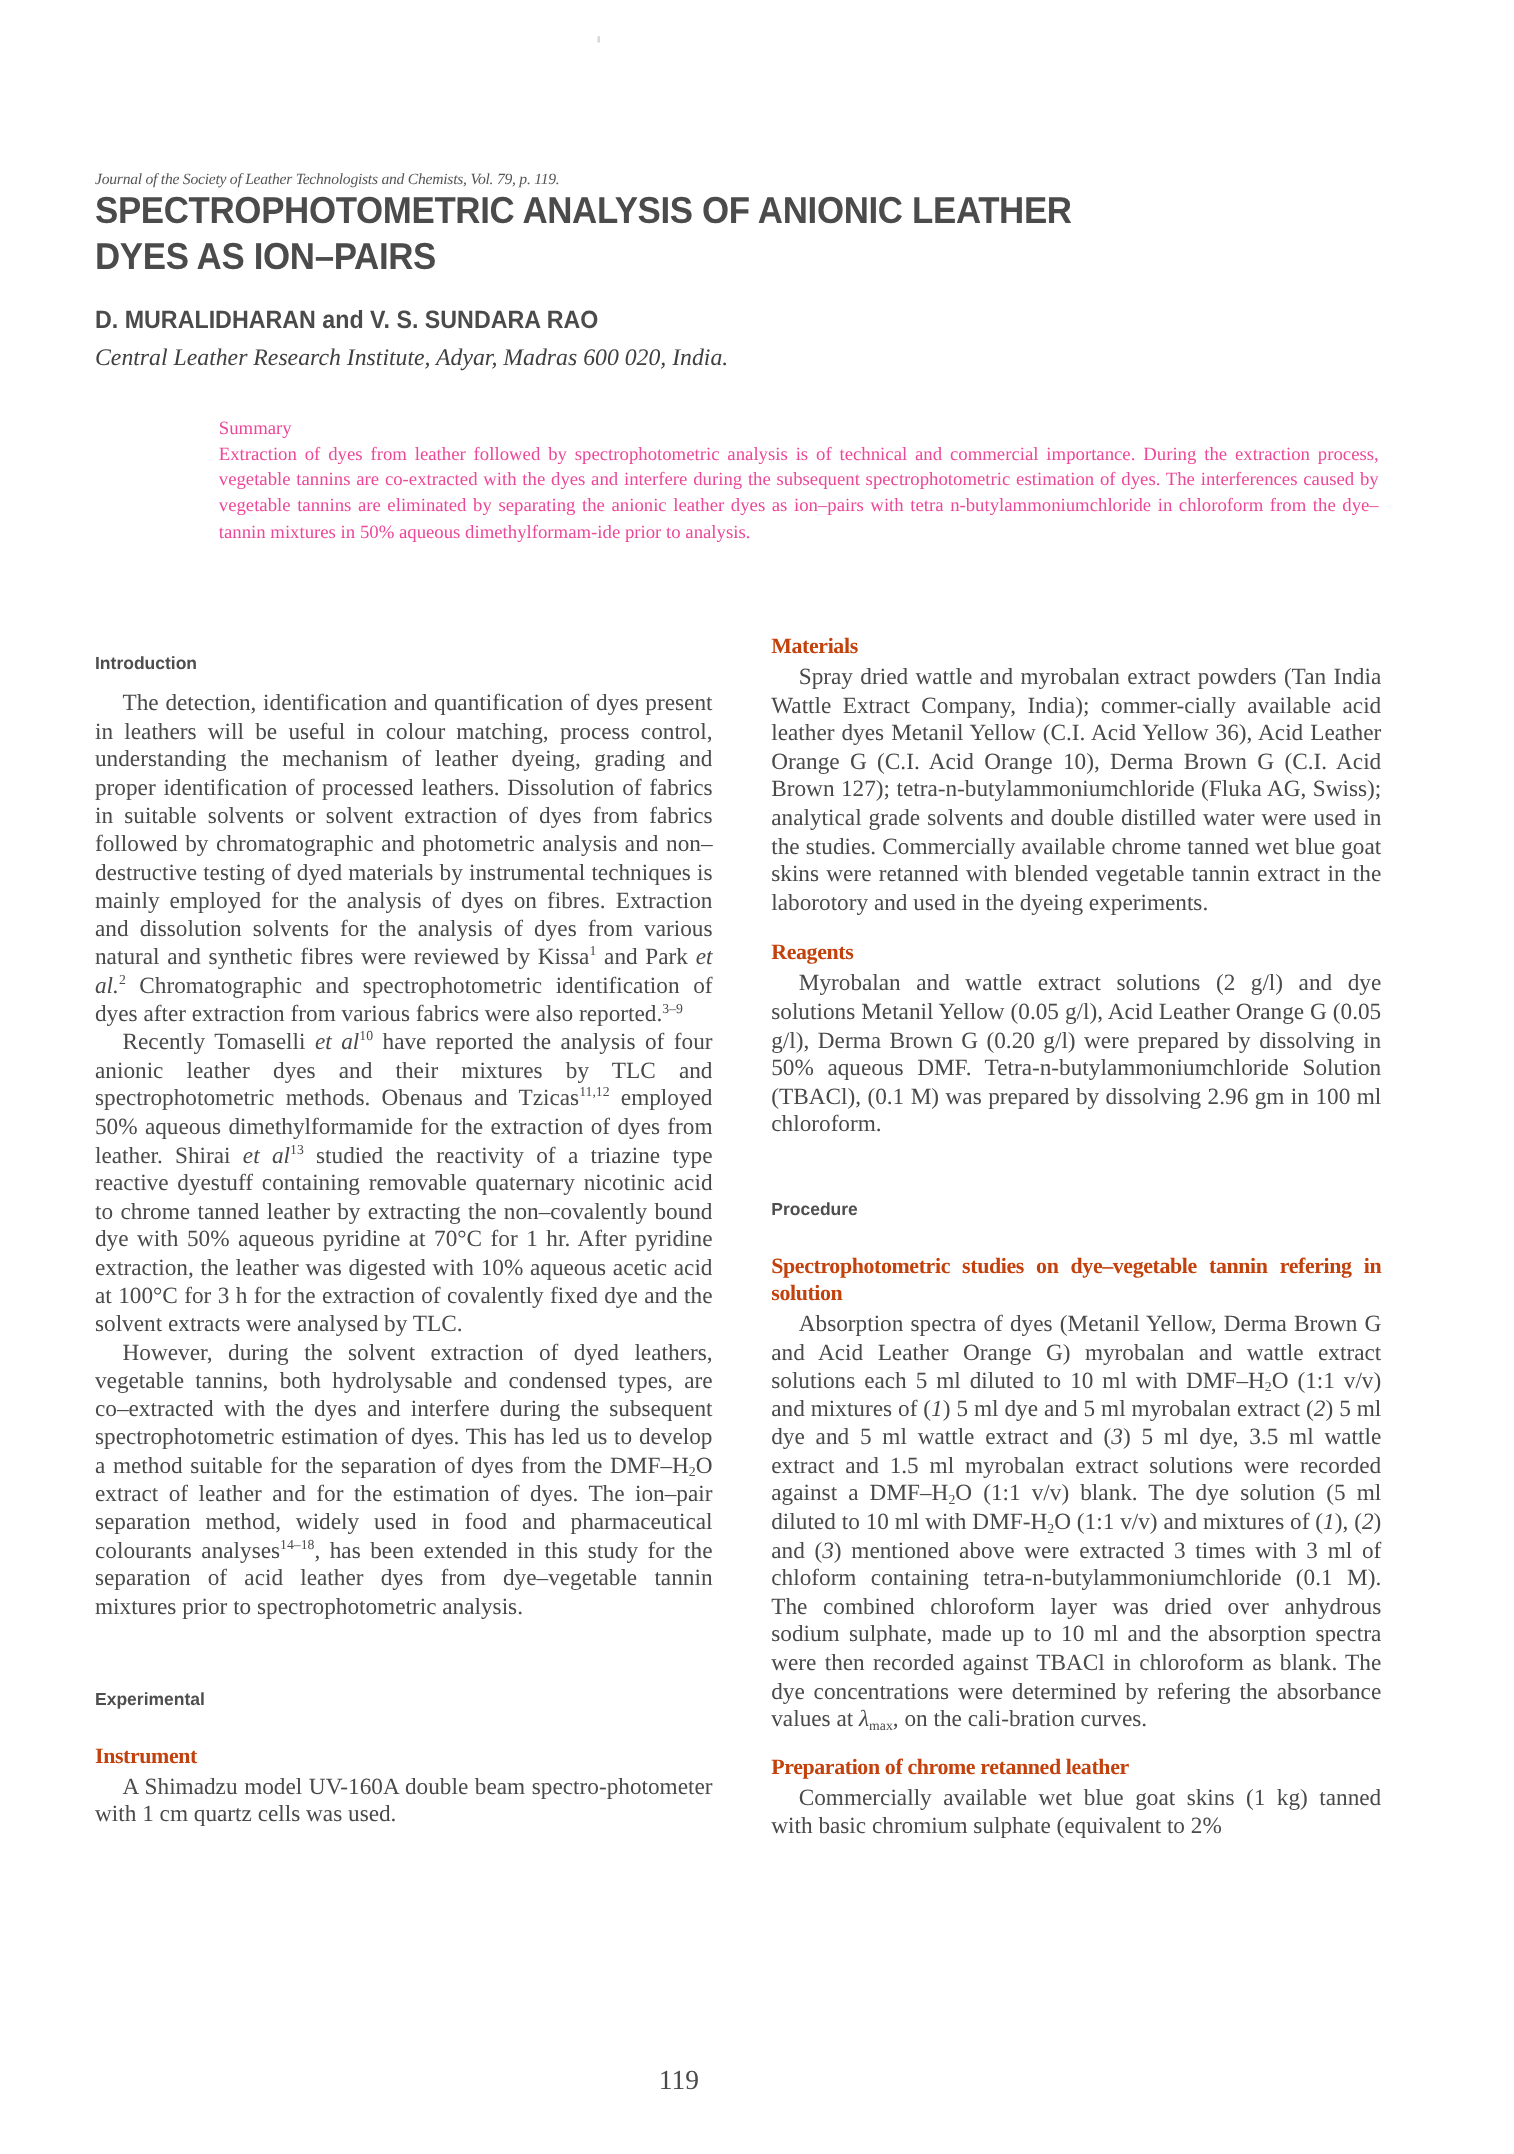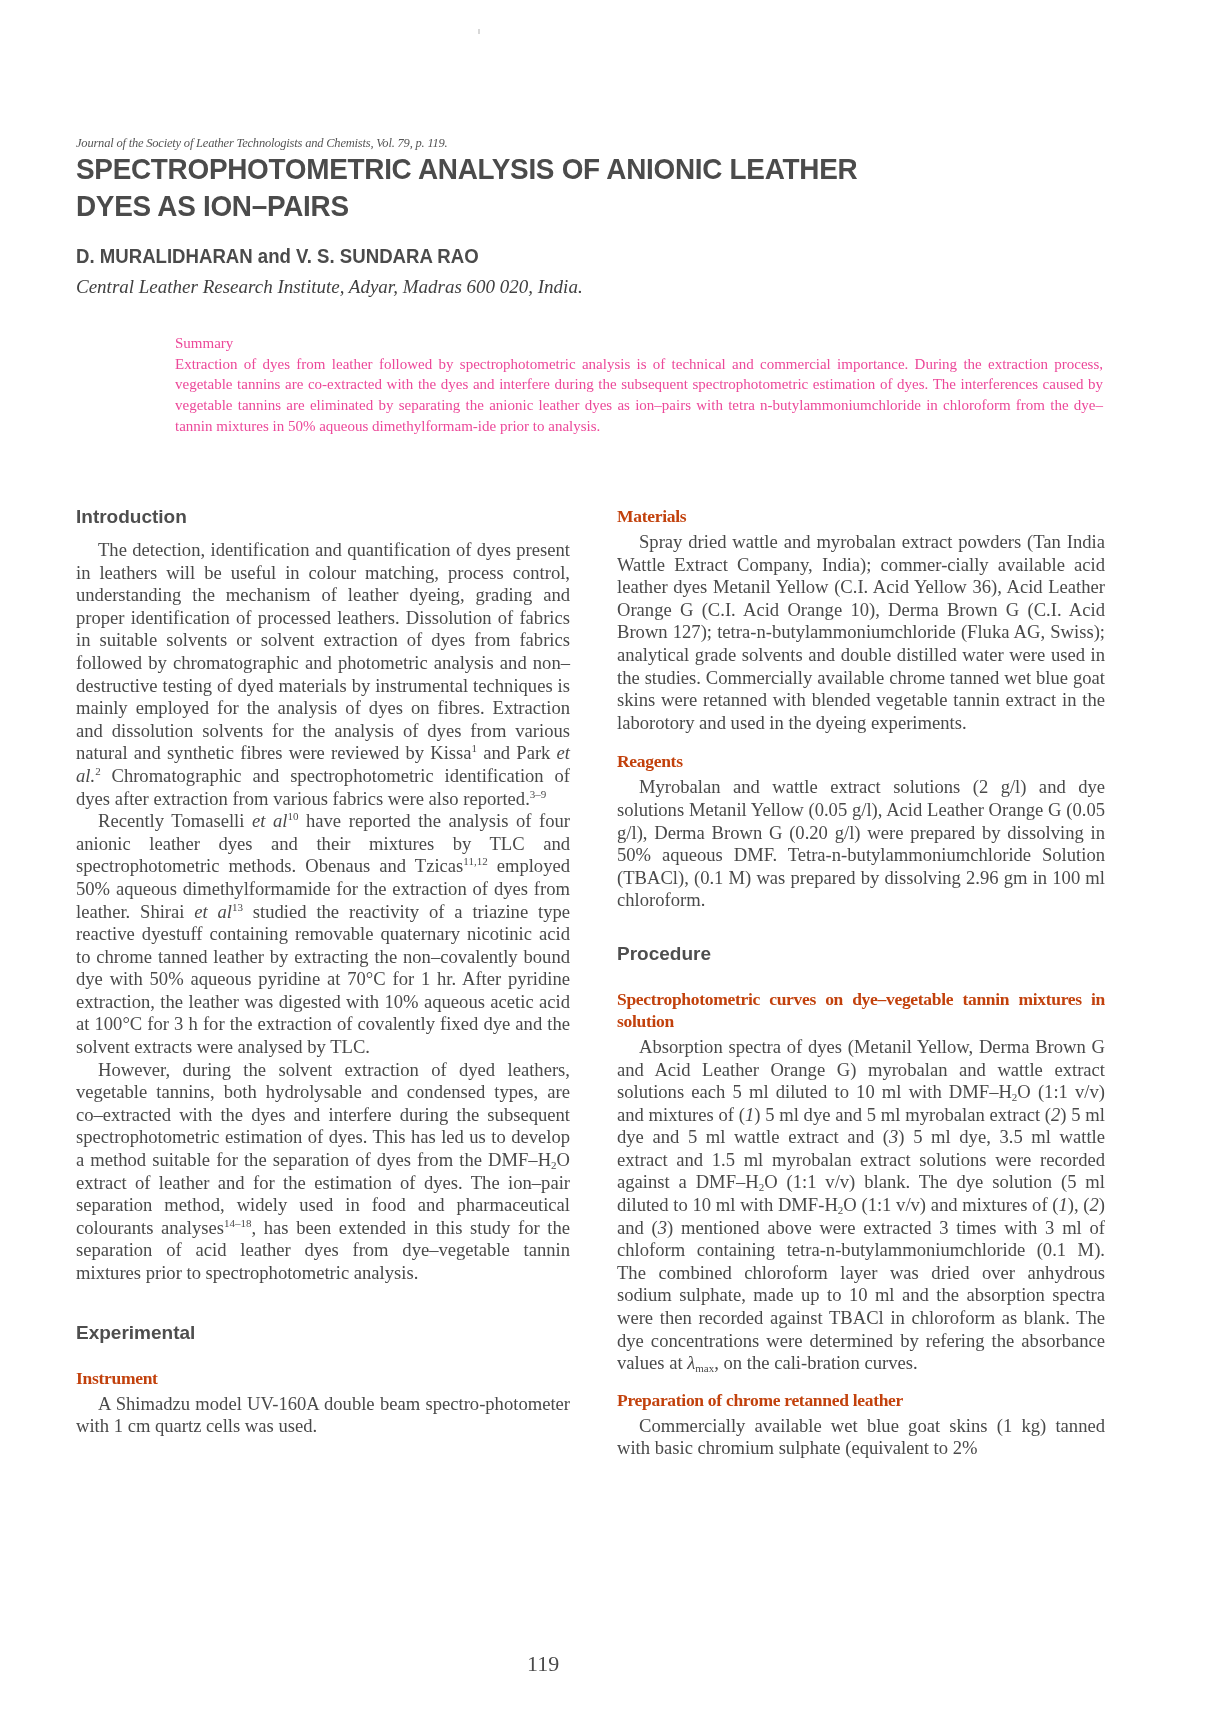--- a/index.html
+++ b/index.html
@@ -39,21 +39,21 @@
   .summary p { margin: 0; }
   .col {
     position: absolute; top: 505px; width: 494px;
     font-size: 18.6px; line-height: 22.6px; text-align: justify;
   }
   .col.left { left: 76px; }
   .col.right { left: 617px; width: 488px; }
   .col p { margin: 0; text-indent: 22px; }
   .h-sans {
     font-family: "Liberation Sans", "DejaVu Sans", sans-serif;
-    font-weight: bold; font-size: 19px; color: #4e4e4e; margin: 0 0 10px 0;
+    font-weight: bold; font-size: 14px; color: #4e4e4e; margin: 13px 0 10px 0;
     line-height: 24px;
   }
   .h-serif {
     font-weight: bold; font-size: 17.5px; color: #c2410c; margin: 0 0 4px 0;
     line-height: 22px; letter-spacing: -0.3px;
   }
   sup { font-size: 11px; line-height: 0; vertical-align: 7px; }
   sub { font-size: 11px; line-height: 0; vertical-align: -3px; }
   .it { font-style: italic; }
   .gap-intro-exp { height: 36px; }
@@ -106,21 +106,21 @@
   <h3 class="h-serif">Materials</h3>
   <p>Spray dried wattle and myrobalan extract powders (Tan India Wattle Extract Company, India); commer-cially available acid leather dyes Metanil Yellow (C.I. Acid Yellow 36), Acid Leather Orange G (C.I. Acid Orange 10), Derma Brown G (C.I. Acid Brown 127); tetra-n-butylammoniumchloride (Fluka AG, Swiss); analytical grade solvents and double distilled water were used in the studies. Commercially available chrome tanned wet blue goat skins were retanned with blended vegetable tannin extract in the laborotory and used in the dyeing experiments.</p>
 
   <div class="gap-mat-reag"></div>
   <h3 class="h-serif">Reagents</h3>
   <p>Myrobalan and wattle extract solutions (2 g/l) and dye solutions Metanil Yellow (0.05 g/l), Acid Leather Orange G (0.05 g/l), Derma Brown G (0.20 g/l) were prepared by dissolving in 50% aqueous DMF. Tetra-n-butylammoniumchloride Solution (TBACl), (0.1 M) was prepared by dissolving 2.96 gm in 100 ml chloroform.</p>
 
   <div class="gap-reag-proc"></div>
   <h2 class="h-sans">Procedure</h2>
   <div class="gap-proc-sub"></div>
-  <h3 class="h-serif">Spectrophotometric curves on dye–vegetable tannin mixtures in solution</h3>
+  <h3 class="h-serif">Spectrophotometric studies on dye–vegetable tannin refering in solution</h3>
   <p><span>Absorption spectra of dyes (Metanil Yellow, Derma Brown G and Acid Leather Orange G) myrobalan and wattle extract solutions each 5 ml diluted to 10 ml with DMF–H</span><sub>2</sub><span>O (1:1 v/v) and mixtures of (</span><span class="it">1</span><span>) 5 ml dye and 5 ml myrobalan extract (</span><span class="it">2</span><span>) 5 ml dye and 5 ml wattle extract and (</span><span class="it">3</span><span>) 5 ml dye, 3.5 ml wattle extract and 1.5 ml myrobalan extract solutions were recorded against a DMF–H</span><sub>2</sub><span>O (1:1 v/v) blank. The dye solution (5 ml diluted to 10 ml with DMF-H</span><sub>2</sub><span>O (1:1 v/v) and mixtures of (</span><span class="it">1</span><span>), (</span><span class="it">2</span><span>) and (</span><span class="it">3</span><span>) mentioned above were extracted 3 times with 3 ml of chloform containing tetra-n-butylammoniumchloride (0.1 M). The combined chloroform layer was dried over anhydrous sodium sulphate, made up to 10 ml and the absorption spectra were then recorded against TBACl in chloroform as blank. The dye concentrations were determined by refering the absorbance values at </span><span class="it">λ</span><sub>max</sub><span>, on the cali-bration curves.</span></p>
 
   <div class="gap-sub-prep"></div>
   <h3 class="h-serif">Preparation of chrome retanned leather</h3>
   <p>Commercially available wet blue goat skins (1 kg) tanned with basic chromium sulphate (equivalent to 2%</p>
 </div>
 
 <div class="pagenum">119</div>
 
 </body></html>

